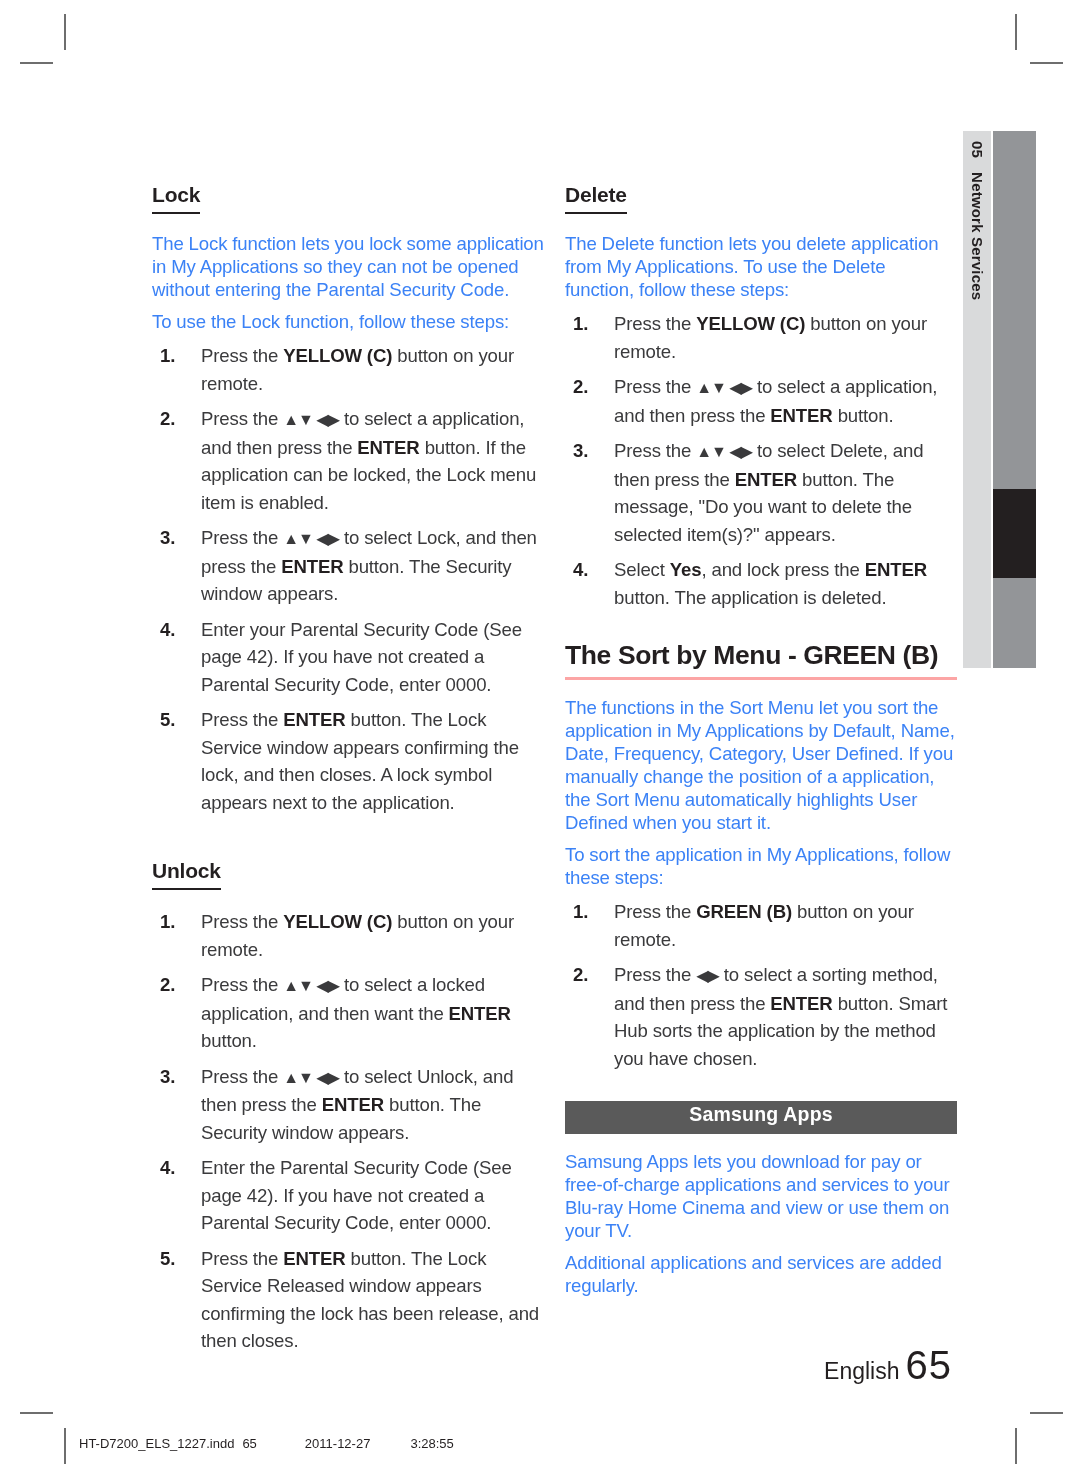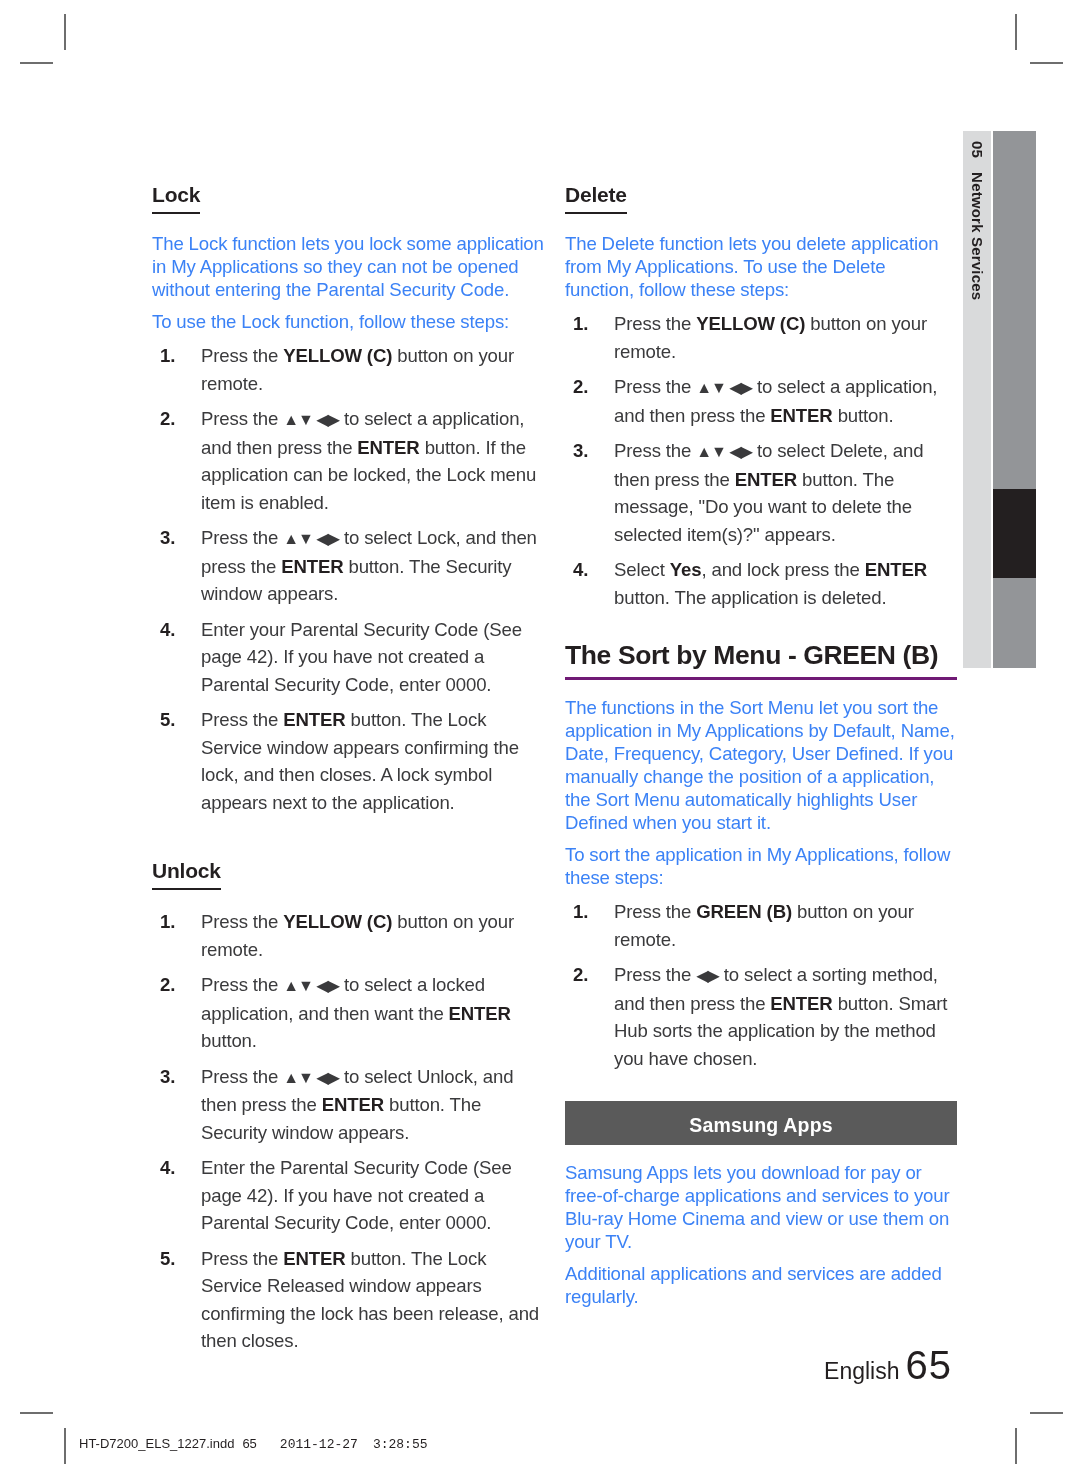--- a/index.html
+++ b/index.html
@@ -65,31 +65,31 @@
     border-bottom: 2.5px solid #231f20;
   }
   .subhead-wrap { margin-bottom: 14px; }
 
   .bighead {
     font-size: 26.5px;
     font-weight: bold;
     color: #231f20;
     letter-spacing: -0.4px;
     padding-bottom: 6px;
-    border-bottom: 3px solid #701a75;
+    border-bottom: 3px solid #fca5a5;
     margin: 0 0 16px 0;
   }
 
   .banner {
     background: #5a5a5a;
     color: #ffffff;
     font-size: 19.5px;
     font-weight: bold;
     text-align: center;
-    padding: 13px 0 8px 0;
+    padding: 2px 0 8px 0;
     letter-spacing: 0.2px;
     margin: 0 0 16px 0;
   }
 
   
   p.para {
     font-size: 18.6px;
     line-height: 23px;
     margin: 0 0 9px 0;
     color: #3b82f6;
@@ -193,21 +193,21 @@
     left: 79px;
     top: 1436px;
     width: 930px;
     font-size: 13px;
     color: #231f20;
     display: flex;
     justify-content: flex-start;
     font-family: "Liberation Sans", sans-serif;
   }
   .print-footer .left span { margin-right: 8px; }
-  .print-footer .right span { margin-left: 15px; font-family: Liberation Mono, monospace; }
+  .print-footer .right span { margin-left: 40px; }
 </style>
 </head>
 <body>
 
 <div class="crop crop-v" id="crop-tl-v"></div>
 <div class="crop crop-h" id="crop-tl-h"></div>
 <div class="crop crop-v" id="crop-tr-v"></div>
 <div class="crop crop-h" id="crop-tr-h"></div>
 <div class="crop crop-v" id="crop-bl-v"></div>
 <div class="crop crop-h" id="crop-bl-h"></div>

